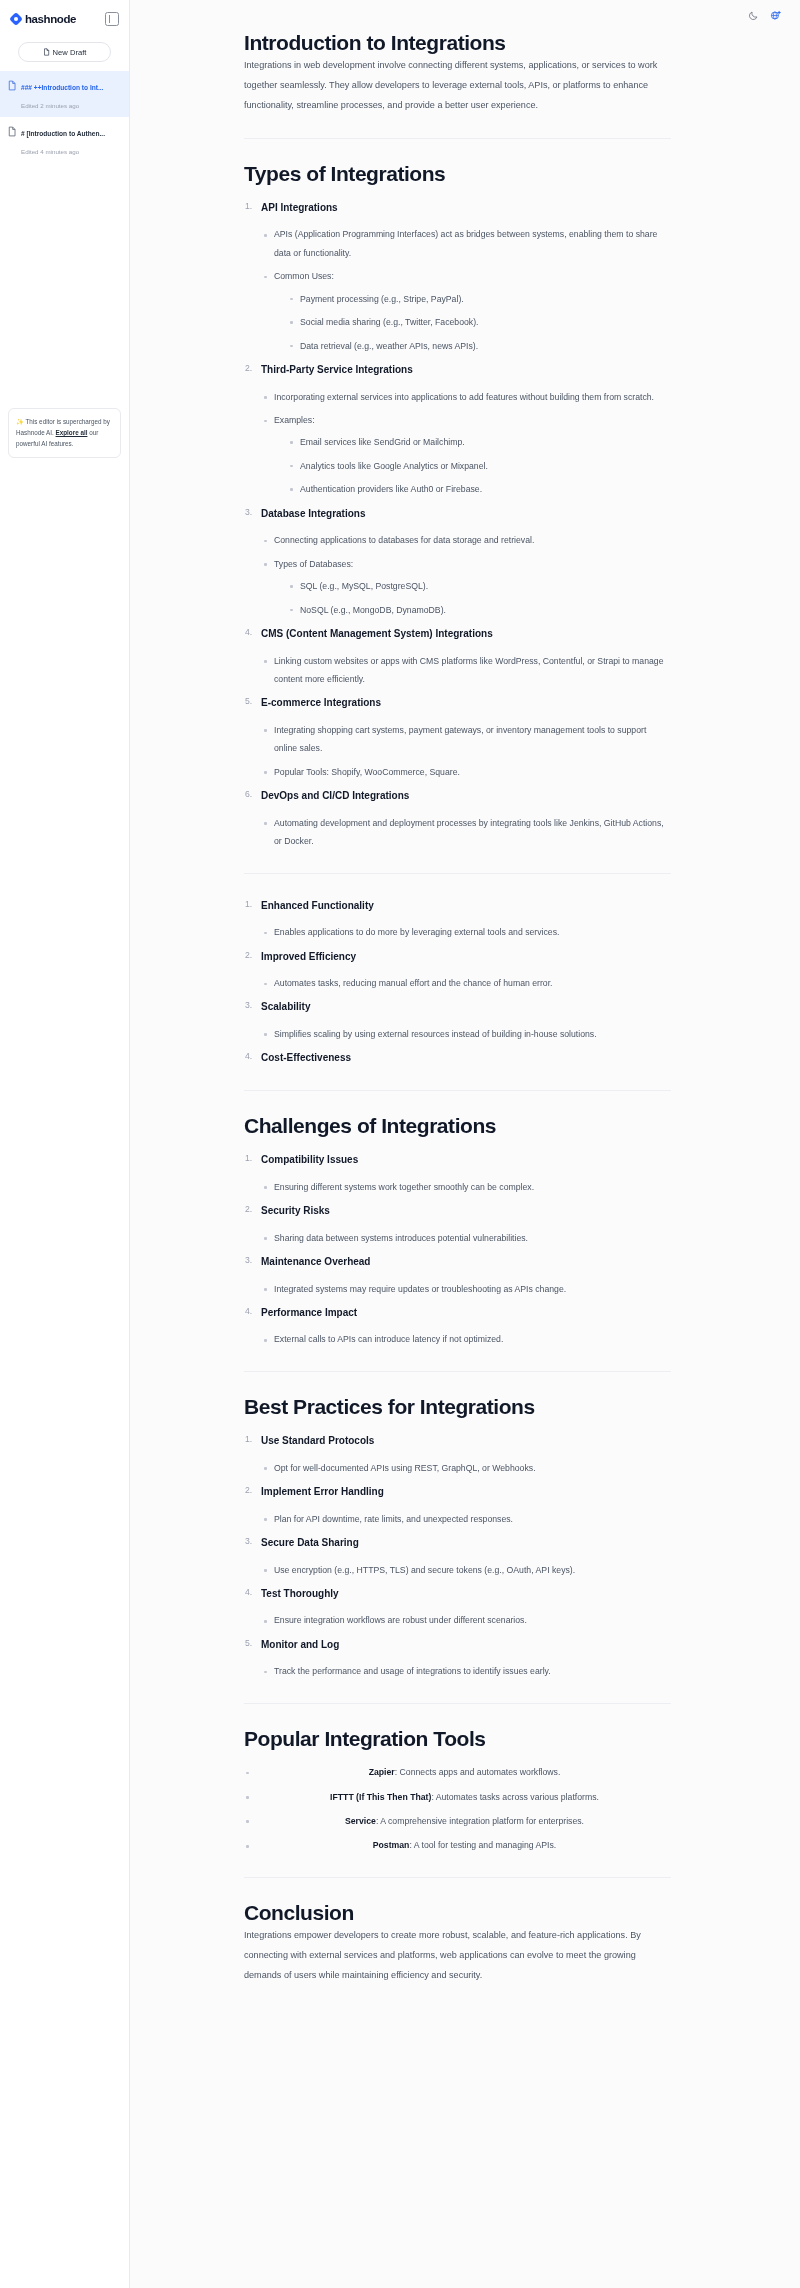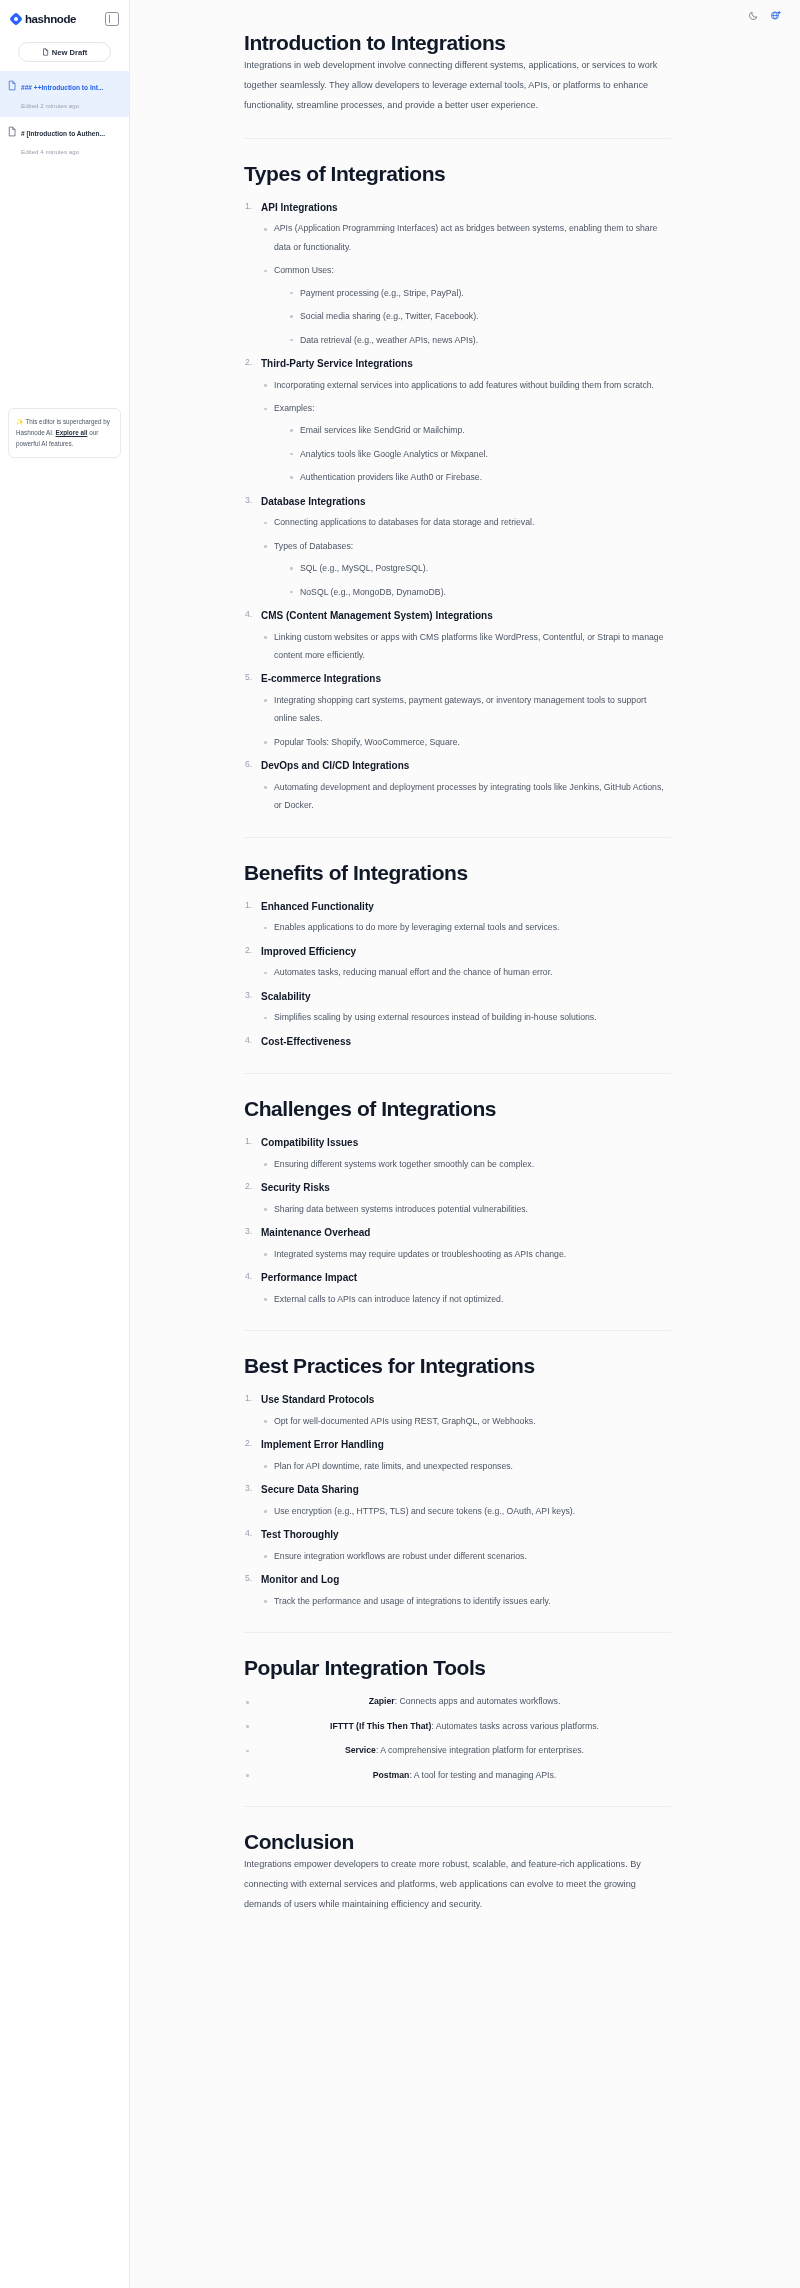--- a/index.html
+++ b/index.html
@@ -77,21 +77,21 @@
     margin: 13px 8px 0 8px;
     height: 20px;
     border: 1px solid #e3e5ea;
     border-radius: 999px;
     background: #fff;
     display: flex;
     align-items: center;
     justify-content: center;
     gap: 3px;
     font-size: 7.6px;
-    font-weight: 700;
+    font-weight: 400;
     color: #1f2937;
     cursor: pointer;
   }
   .newdraft .ic { display:flex; align-items:center; }
 
   .doc-list { margin-top: 9px; }
   .doc-item {
     display: flex;
     gap: 4px;
     padding: 5px 8px 5px 7px;
@@ -216,21 +216,21 @@
     color: #9aa0ae;
     line-height: 1.95;
   }
   .li-head {
     font-size: 10px;
     font-weight: 700;
     color: #111827;
     line-height: 1.95;
   }
 
-  ul.blist { list-style: none; margin-top: 2px; }
+  ul.blist { list-style: none; margin-top: 8px; }
   ul.blist > li {
     position: relative;
     padding-left: 13px;
     margin-bottom: 5px;
   }
   ul.blist > li::before {
     content: "";
     position: absolute;
     left: 3px;
     top: 8.5px;
@@ -457,21 +457,20 @@
                     <div class="bl-text">Automating development and deployment processes by integrating tools like Jenkins, GitHub Actions, or Docker.</div>
                   </li>
               </ul>
             </li>
 
           </ol>
         </section>
         <hr class="rule">
 
         <section class="sec-block">
-          <h1 class="sec">Benefits of Integrations</h1>
           <ol class="olist">
             <li>
               <div class="li-head">Enhanced Functionality</div>
               <ul class="blist">
                   <li>
                     <div class="bl-text">Enables applications to do more by leveraging external tools and services.</div>
                   </li>
                 </ul>
             </li>
             <li>

